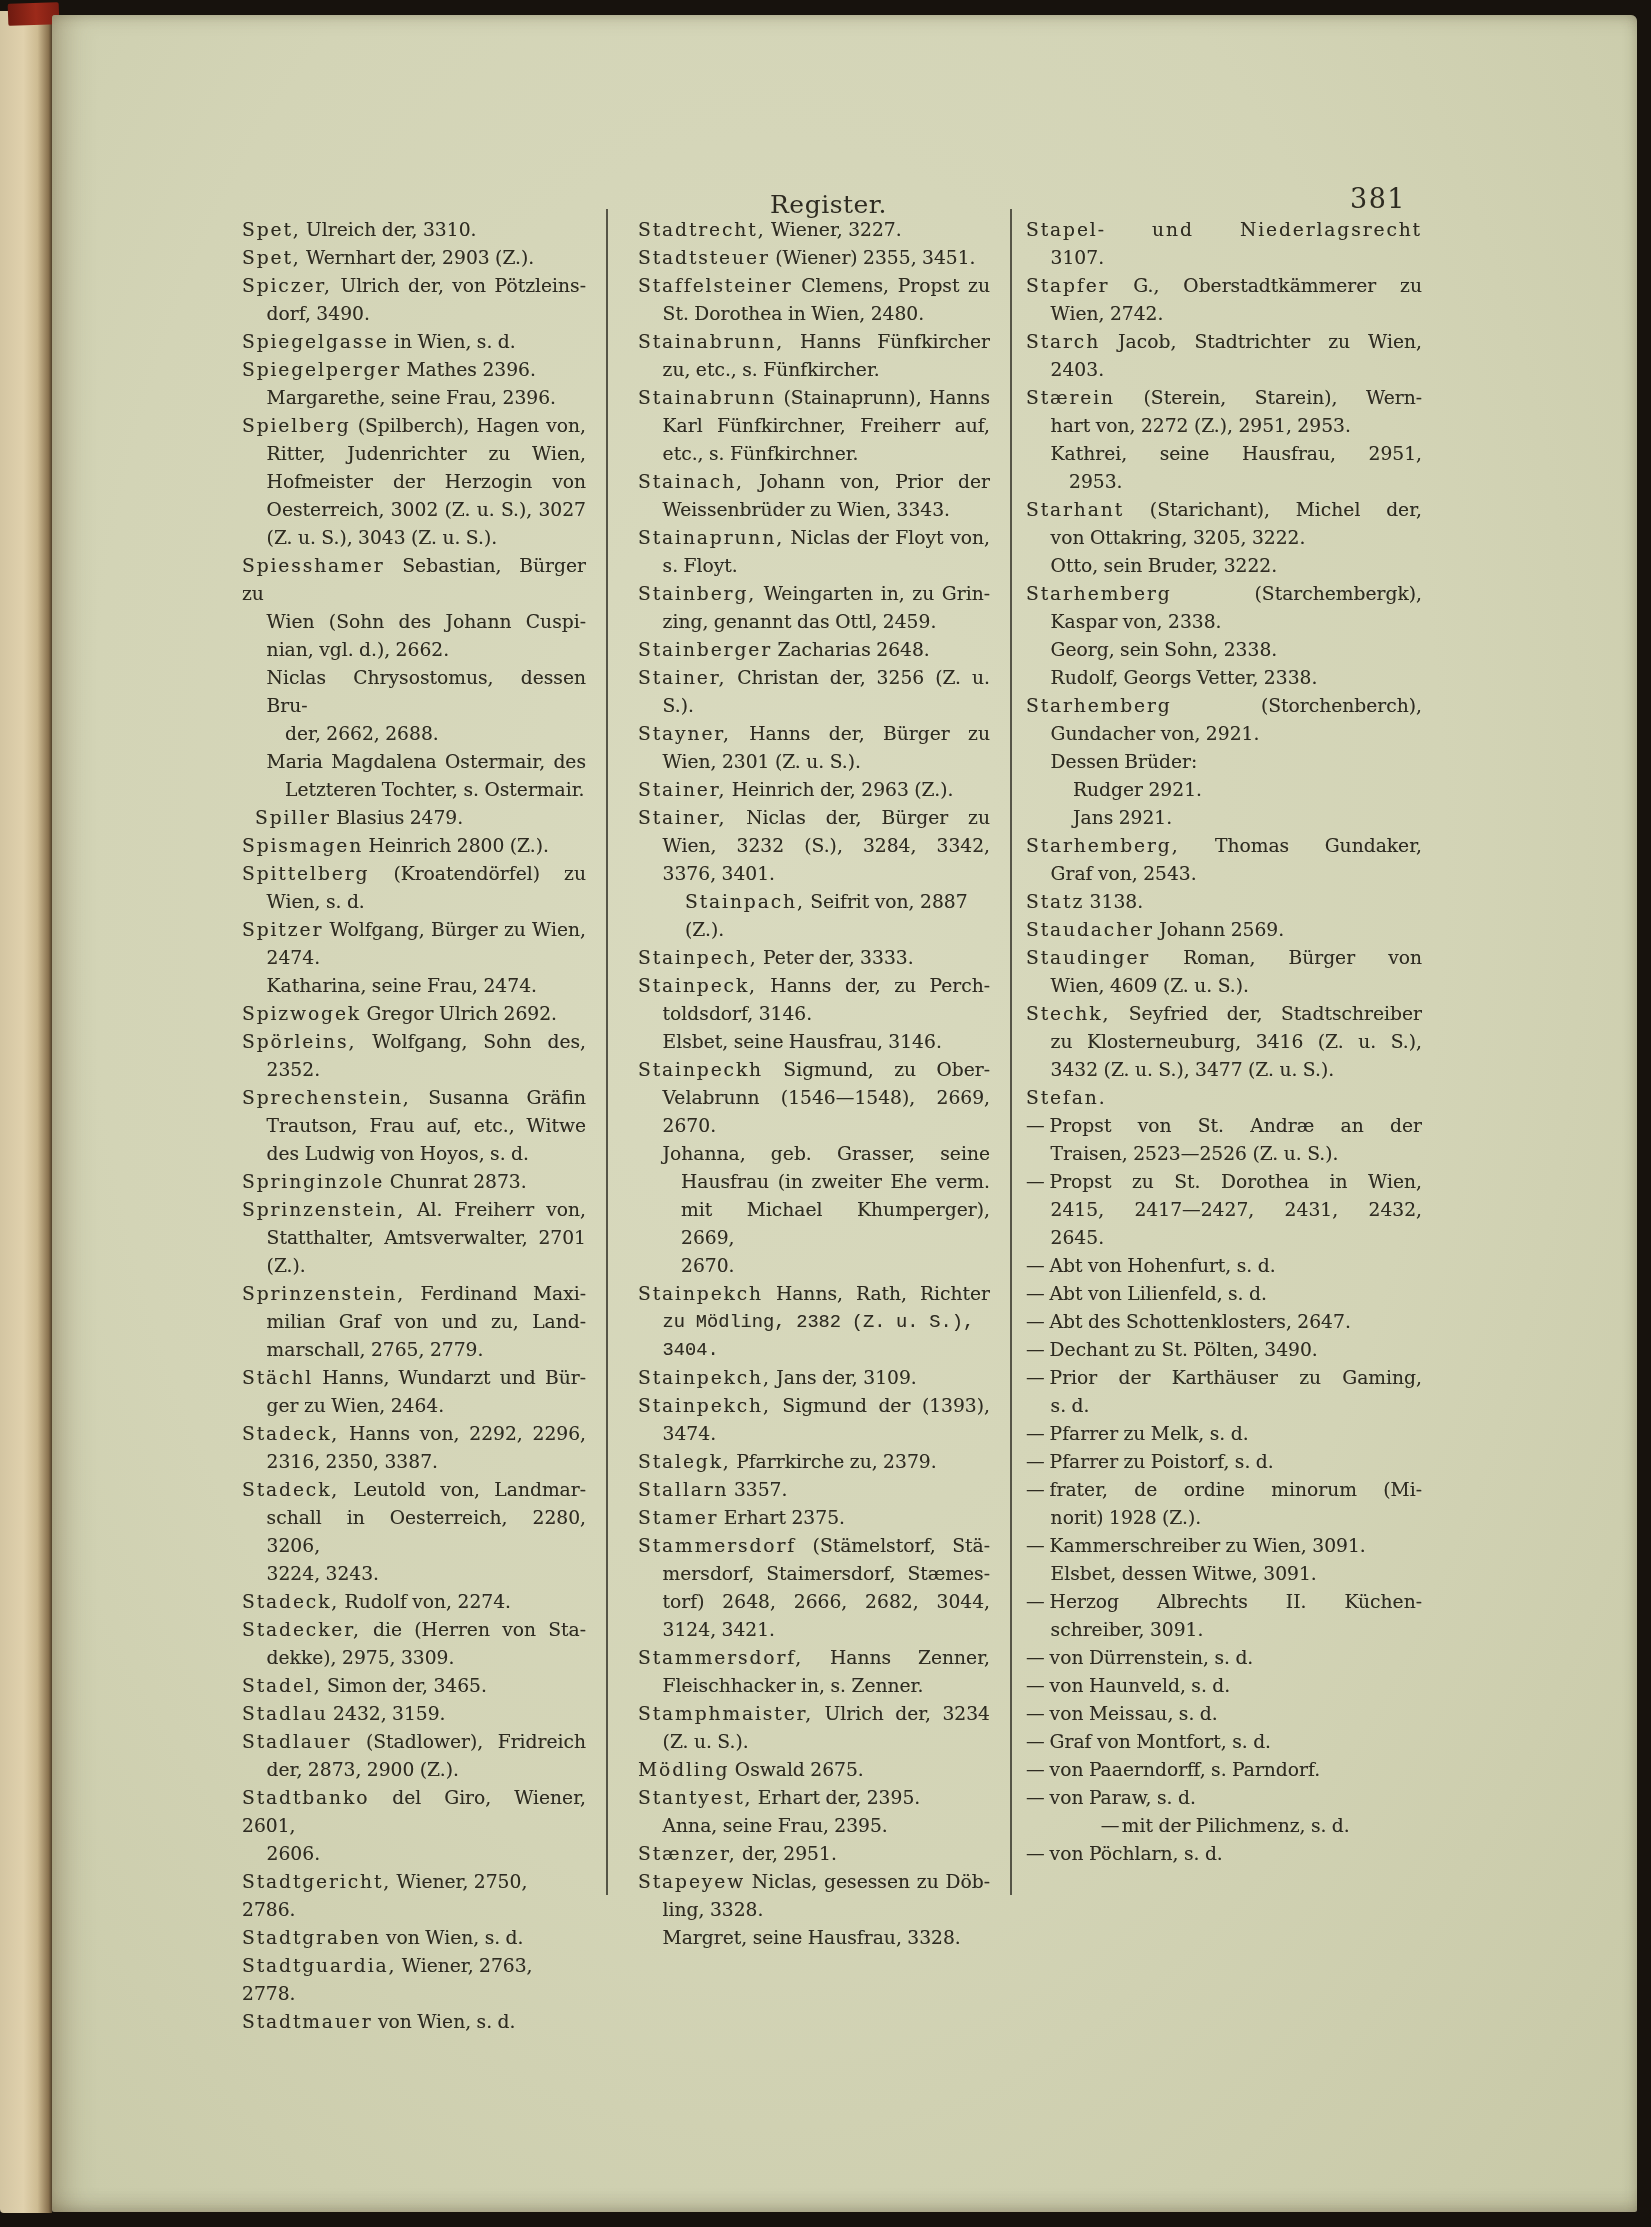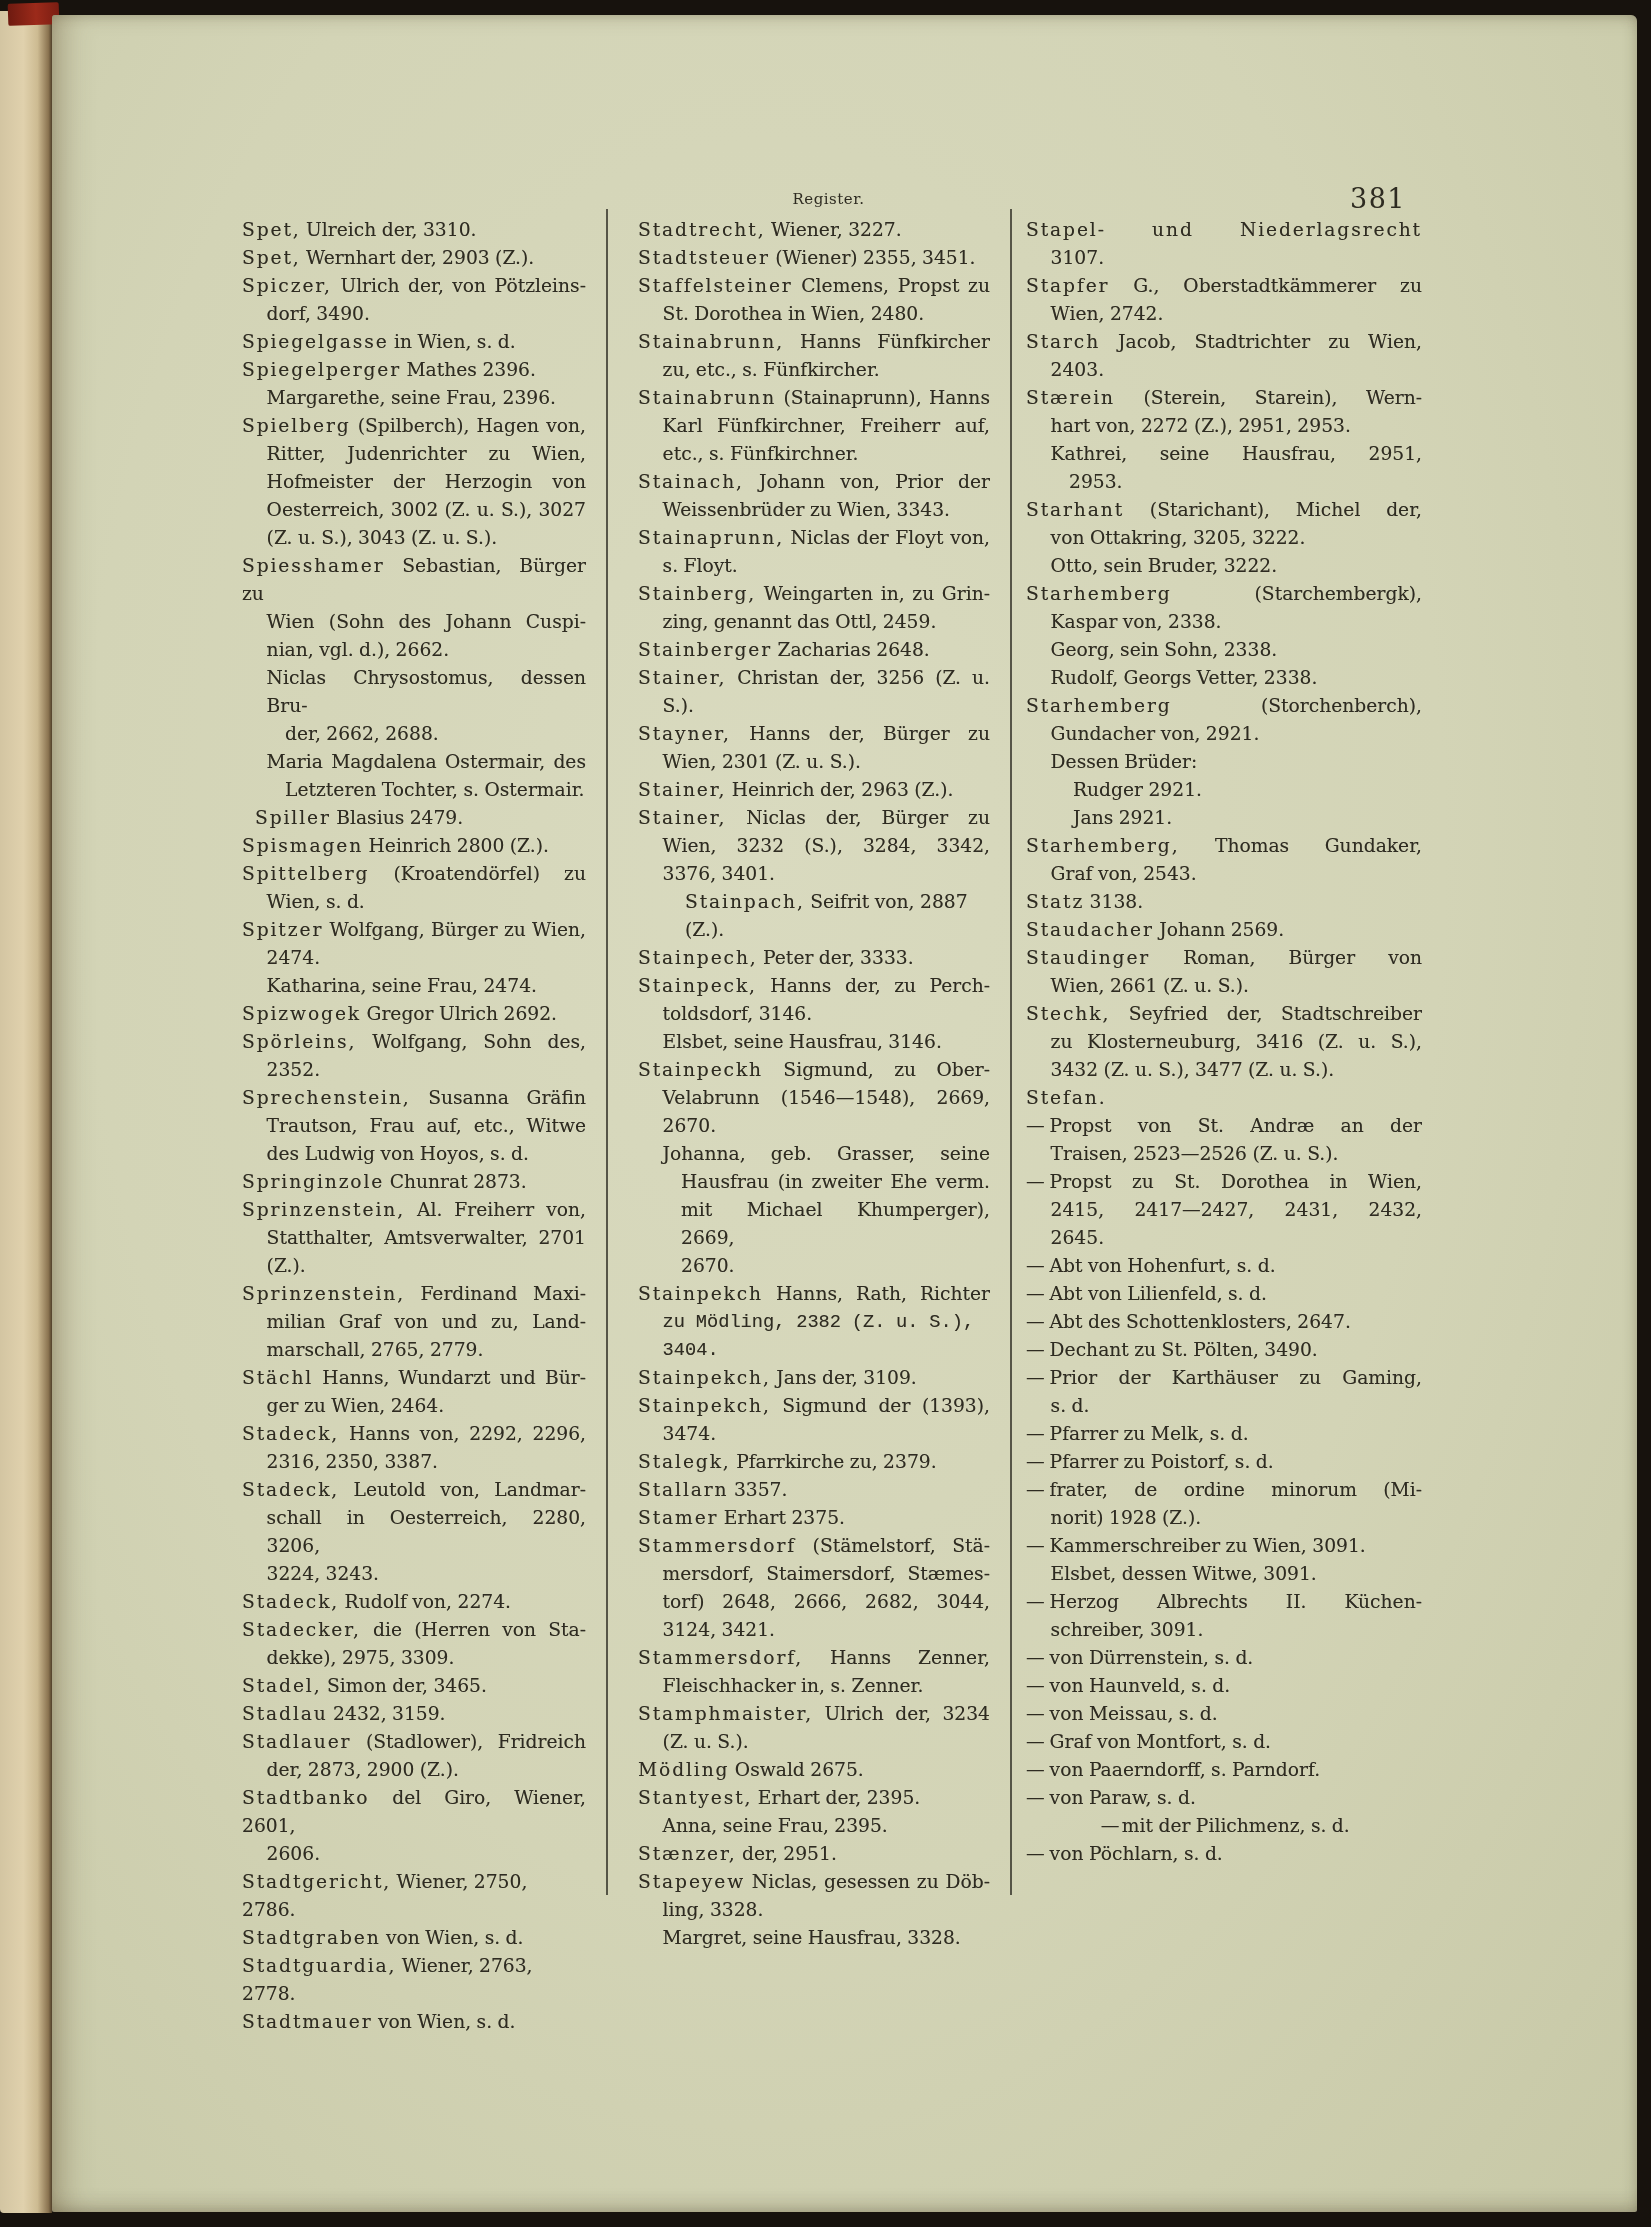--- a/index.html
+++ b/index.html
@@ -24,21 +24,21 @@
     box-shadow:
       inset 22.6px 0 34px -16.7px rgba(90,70,40,0.45),
       inset -7.9px 0 16.7px -10.8px rgba(60,50,30,0.30),
       inset 0 -13.8px 21.6px -13.8px rgba(60,50,30,0.35),
       inset 0 9.8px 14.7px -11.8px rgba(60,50,30,0.30);
     border-radius:2.9px 5.9px 2.5px 2.5px;
     color:#2e2b21;
   }
   .title{
     position:absolute;left:688px;top:175px;width:177px;text-align:center;
-    font-size:15px;letter-spacing:0.5px;
+    font-size:25px;letter-spacing:0.5px;
   }
   .pagenum{
     position:absolute;left:1277px;top:168px;width:98px;text-align:center;
     font-size:27px;letter-spacing:1.5px;
   }
   .rule{
     position:absolute;top:194px;height:1686px;width:1.5px;
     background:#36342a;opacity:.8;
   }
   .rule1{left:554px;}
@@ -213,21 +213,21 @@
       <div class="line jl" style="padding-left: 0px;"><span class="head">Starhemberg</span> (Storchenberch),</div>
       <div class="line ll" style="padding-left: 24.6px;">Gundacher von, 2921.</div>
       <div class="line ll" style="padding-left: 24.6px;">Dessen Brüder:</div>
       <div class="line ll" style="padding-left: 47px;">Rudger 2921.</div>
       <div class="line ll" style="padding-left: 47px;">Jans 2921.</div>
       <div class="line jl" style="padding-left: 0px;"><span class="head">Starhemberg,</span> Thomas Gundaker,</div>
       <div class="line ll" style="padding-left: 24.6px;">Graf von, 2543.</div>
       <div class="line ll" style="padding-left: 0px;"><span class="head">Statz</span> 3138.</div>
       <div class="line ll" style="padding-left: 0px;"><span class="head">Staudacher</span> Johann 2569.</div>
       <div class="line jl" style="padding-left: 0px;"><span class="head">Staudinger</span> Roman, Bürger von</div>
-      <div class="line ll" style="padding-left: 24.6px;">Wien, 2661 (Z. u. S.).</div>
+      <div class="line ll" style="padding-left: 24.6px;">Wien, 4609 (Z. u. S.).</div>
       <div class="line jl" style="padding-left: 0px;"><span class="head">Stechk,</span> Seyfried der, Stadtschreiber</div>
       <div class="line jl" style="padding-left: 24.6px;">zu Klosterneuburg, 3416 (Z. u. S.),</div>
       <div class="line ll" style="padding-left: 24.6px;">3432 (Z. u. S.), 3477 (Z. u. S.).</div>
       <div class="line ll" style="padding-left: 0px;"><span class="head">Stefan.</span></div>
       <div class="line jl" style="padding-left: 0px;"><span class="dash-glyph">—</span>Propst von St. Andræ an der</div>
       <div class="line ll" style="padding-left: 24.6px;">Traisen, 2523—2526 (Z. u. S.).</div>
       <div class="line jl" style="padding-left: 0px;"><span class="dash-glyph">—</span>Propst zu St. Dorothea in Wien,</div>
       <div class="line jl" style="padding-left: 24.6px;">2415, 2417—2427, 2431, 2432,</div>
       <div class="line ll" style="padding-left: 24.6px;">2645.</div>
       <div class="line ll" style="padding-left: 0px;"><span class="dash-glyph">—</span>Abt von Hohenfurt, s. d.</div>

